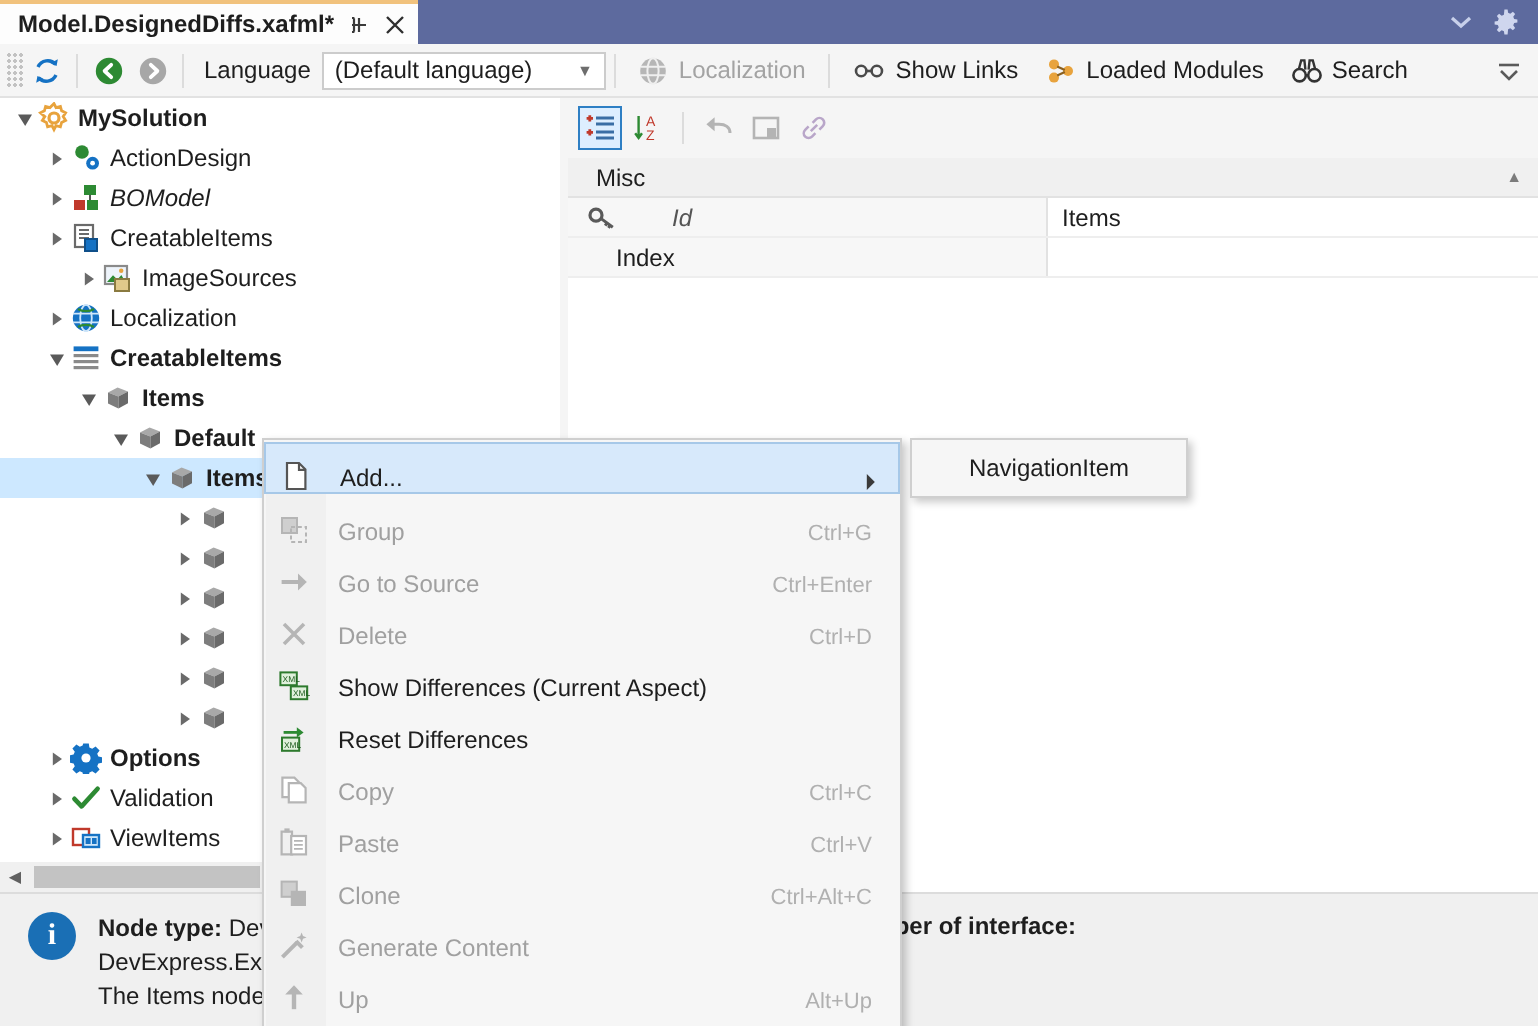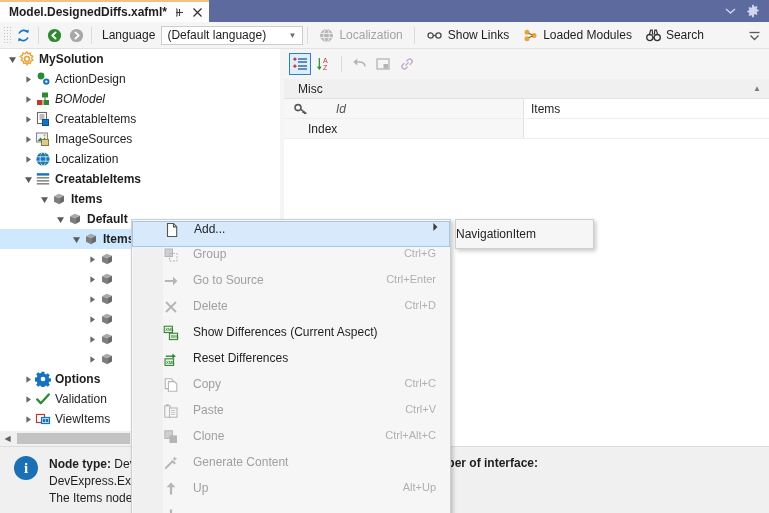--- a/index.html
+++ b/index.html
@@ -116,35 +116,35 @@
   .info-col2 { position:absolute; left:420px; top:9px; font-size:12px; font-weight:bold; }
 
   
   .ctxmenu {
     position:absolute; left:131px; top:219px; width:320px;
     background:#f6f6f6; border:1px solid #cfcfcf;
     box-shadow:2px 2px 4px rgba(0,0,0,.22);
     padding:1px 0;
   }
   .ctx-gutter { position:absolute; left:1px; top:1px; bottom:1px; width:30px; background:#f0f0f0; }
-  .mi { position:relative; height:26px; display:flex; align-items:flex-start; font-size:12px; color:#1e1e1e;padding-left:24px; }
+  .mi { position:relative; height:26px; display:flex; align-items:flex-end; font-size:12px; color:#1e1e1e; }
   .mi.hl { background:#d7e9fb; border:1px solid #a6c8e8; height:26px; }
   .mi.dis { color:#a0a0a0; }
   .mi .mi-icon { width:30px; flex:0 0 30px; display:flex; align-items:center; justify-content:center; }
   .mi .mi-label { padding-left:7px; }
   .mi .mi-key { margin-left:auto; padding-right:14px; color:#8a8a8a; font-size:11px; }
   .mi.dis .mi-key { color:#b0b0b0; }
   .mi .mi-sub { margin-left:auto; padding-right:10px; color:#555; font-size:8px; }
 
   
   .submenu {
     position:absolute; left:455px; top:219px; width:139px; height:30px;
     background:#f6f6f6; border:1px solid #cfcfcf;
     box-shadow:2px 2px 4px rgba(0,0,0,.22);
-    display:flex; align-items:center; 
+    display:flex; align-items:center; justify-content:center;
   }
   .submenu .sm-label { font-size:12px; }
 
   svg { display:block; }
 </style>
 </head>
 <body>
 
 <div id="app">
 
@@ -319,21 +319,21 @@
           </span>
           <span class="tn-icon">
             <svg width="16" height="16" viewBox="0 0 16 16">
               <rect x="2.5" y="1.5" width="9" height="11" fill="#fff" stroke="#6a6a6a" stroke-width="1.1"></rect>
               <path d="M4.5 4h5M4.5 6h5M4.5 8h5" stroke="#6a6a6a" stroke-width=".9"></path>
               <rect x="7.5" y="8.5" width="6" height="6" fill="#1572c4" stroke="#0f4f89" stroke-width="1"></rect>
             </svg>
           </span>
           <span class="tn-label">CreatableItems</span>
         </div>
-        <div class="tnode" style="padding-left: 24px; text-align: right;">
+        <div class="tnode" style="padding-left: 40px; text-align: right;">
           <span class="exp">
             <svg width="9" height="9" viewBox="0 0 9 9">
               <path d="M2.4 1.2v6.6L7 4.5z" fill="#6a6a6a"></path>
             </svg>
           </span>
           <span class="tn-icon">
             <svg width="16" height="16" viewBox="0 0 16 16">
               <rect x="1.5" y="2" width="11" height="9" fill="#eef4fb" stroke="#8a8a8a" stroke-width="1.1"></rect>
               <path d="M2.5 10l3-3.4 2.2 2.2 2-2.3 2 3.5z" fill="#2d8a33"></path>
               <circle cx="9.6" cy="4.4" r="1.1" fill="#e8a33d"></circle>

